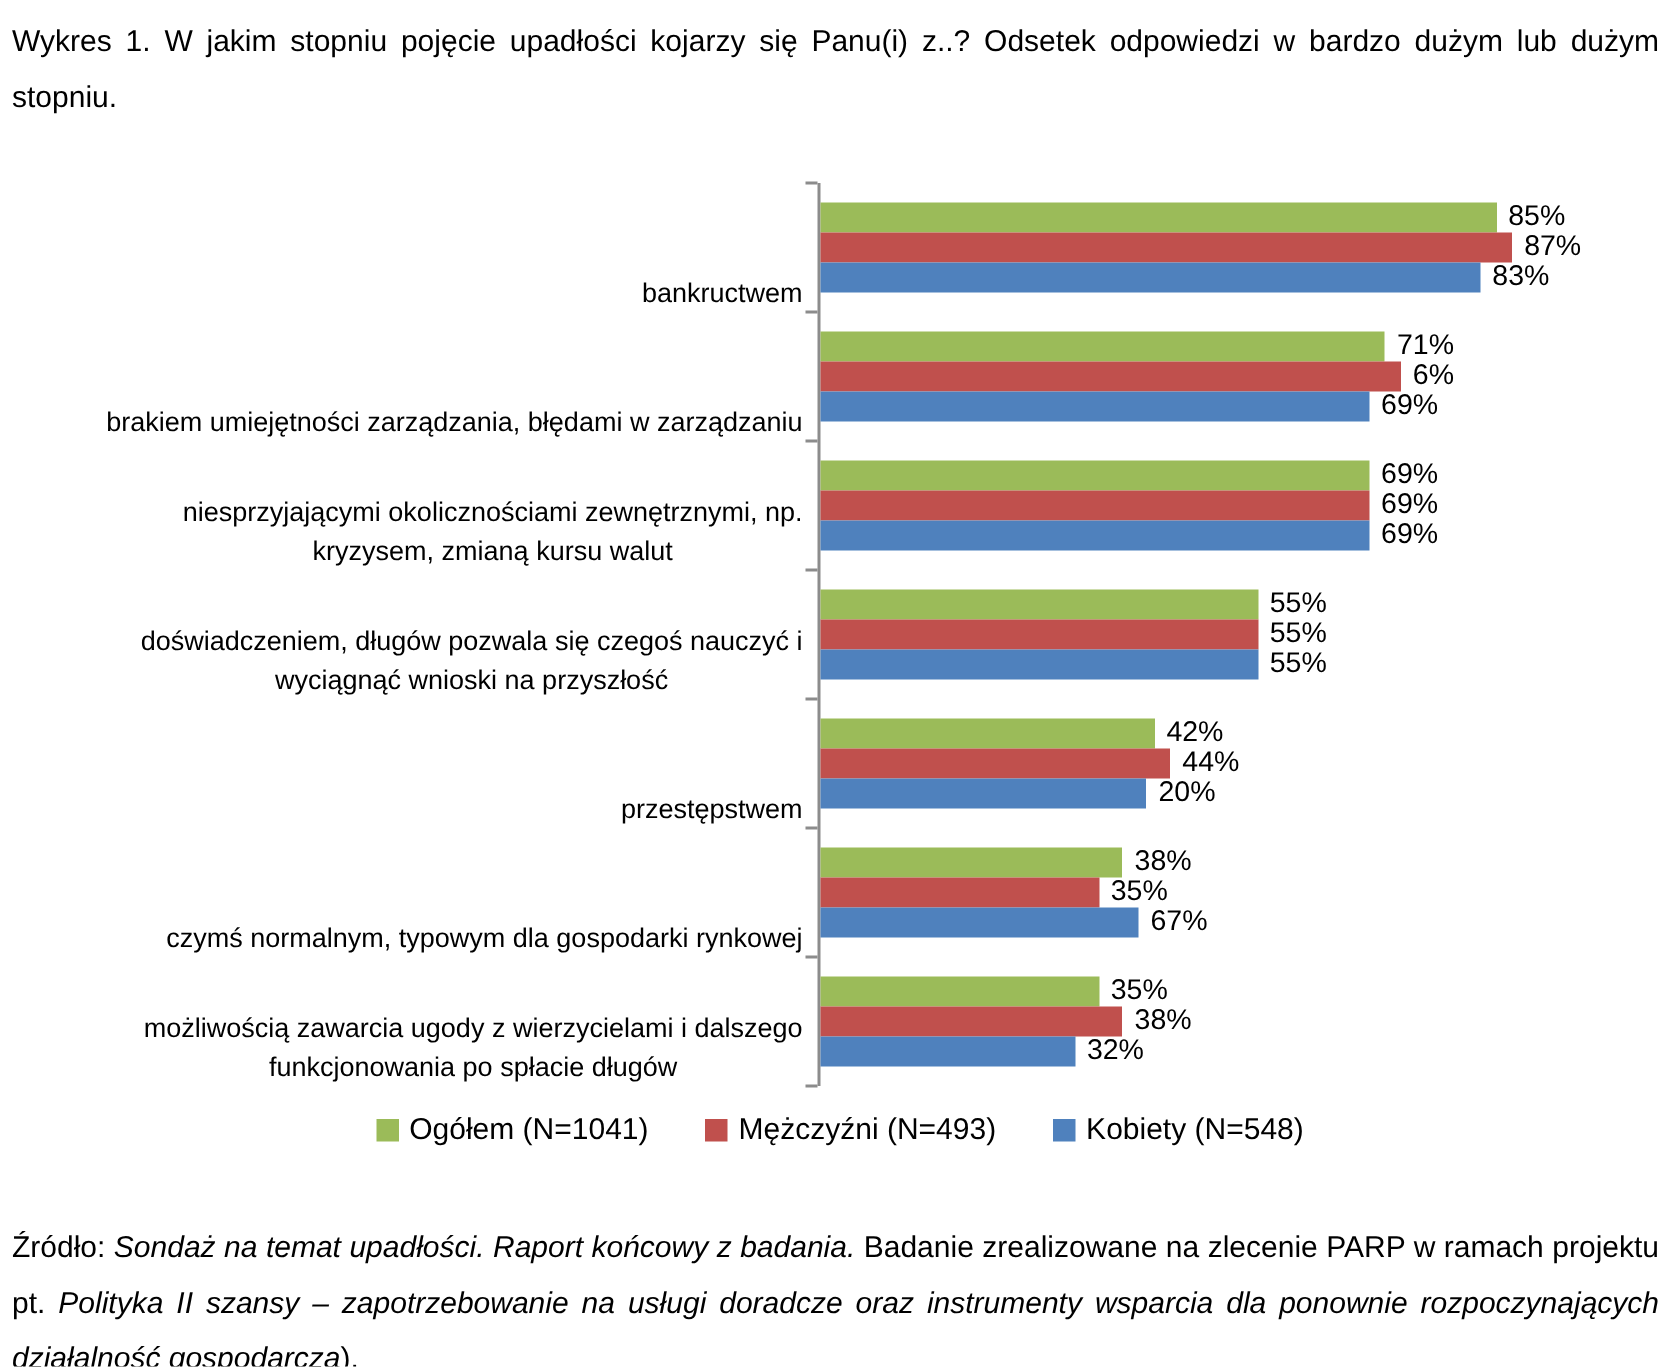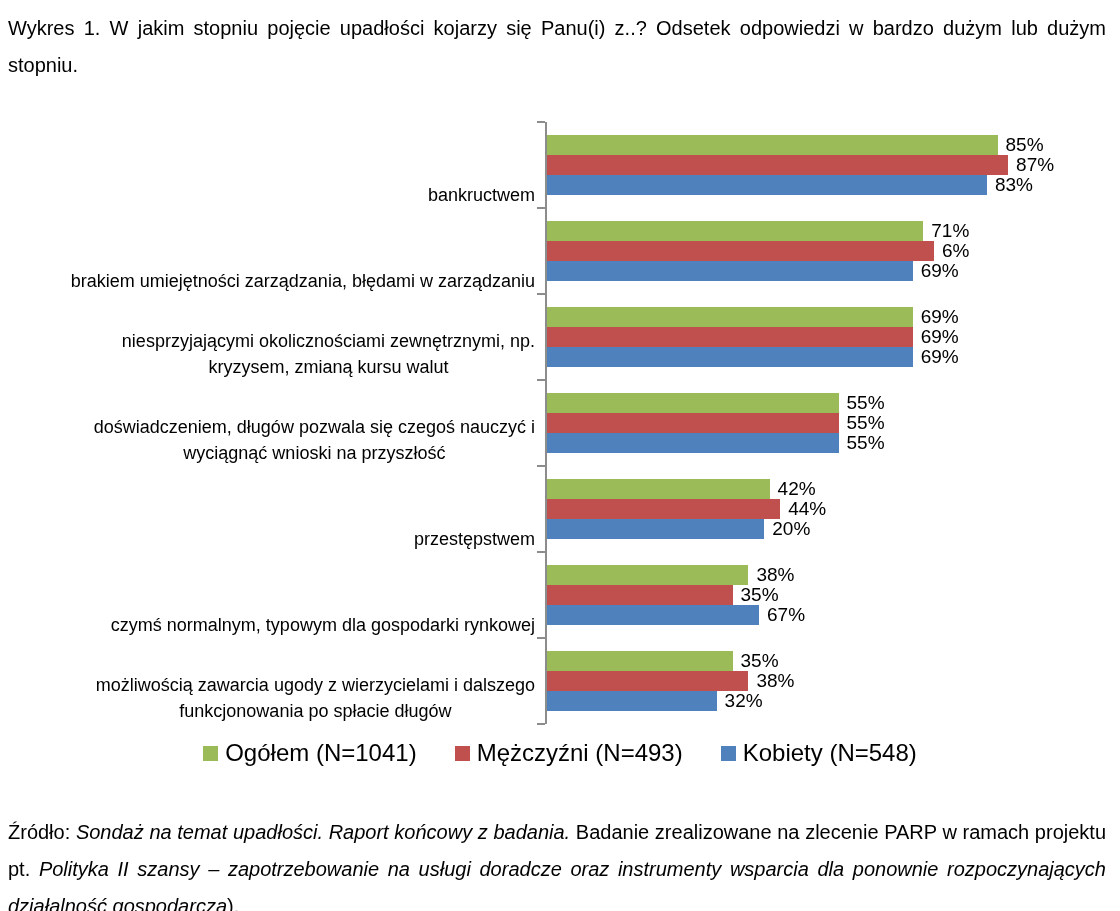--- a/index.html
+++ b/index.html
@@ -38,21 +38,21 @@
     content: ""; position: absolute; left: -10px; bottom: -1px;
     width: 8px; height: 2px; background: #8c8c8c;
   }
   .bar-line { display: flex; align-items: center; height: 20px; }
   .bar { height: 20px; flex: 0 0 auto; }
   .bar-value { font-size: 19px; margin-left: 8px; white-space: nowrap; line-height: 20px; }
   .legend {
     display: flex; justify-content: center; align-items: center;
     gap: 38px; margin-top: 16px; height: 26px;
   }
-  .legend-item { display: flex; align-items: center; gap: 7px; font-size: 24px; }
+  .legend-item { display: flex; align-items: center; gap: 7px; font-size: 20px; }
   .legend-swatch { width: 15px; height: 15px; flex: 0 0 auto; }
   .source {
     margin: 48px 14px 0 8px;
     font-size: 20px; line-height: 37px;
     text-align: justify;
   }
   .source .it { font-style: italic; }
 </style>
 </head>
 <body>

